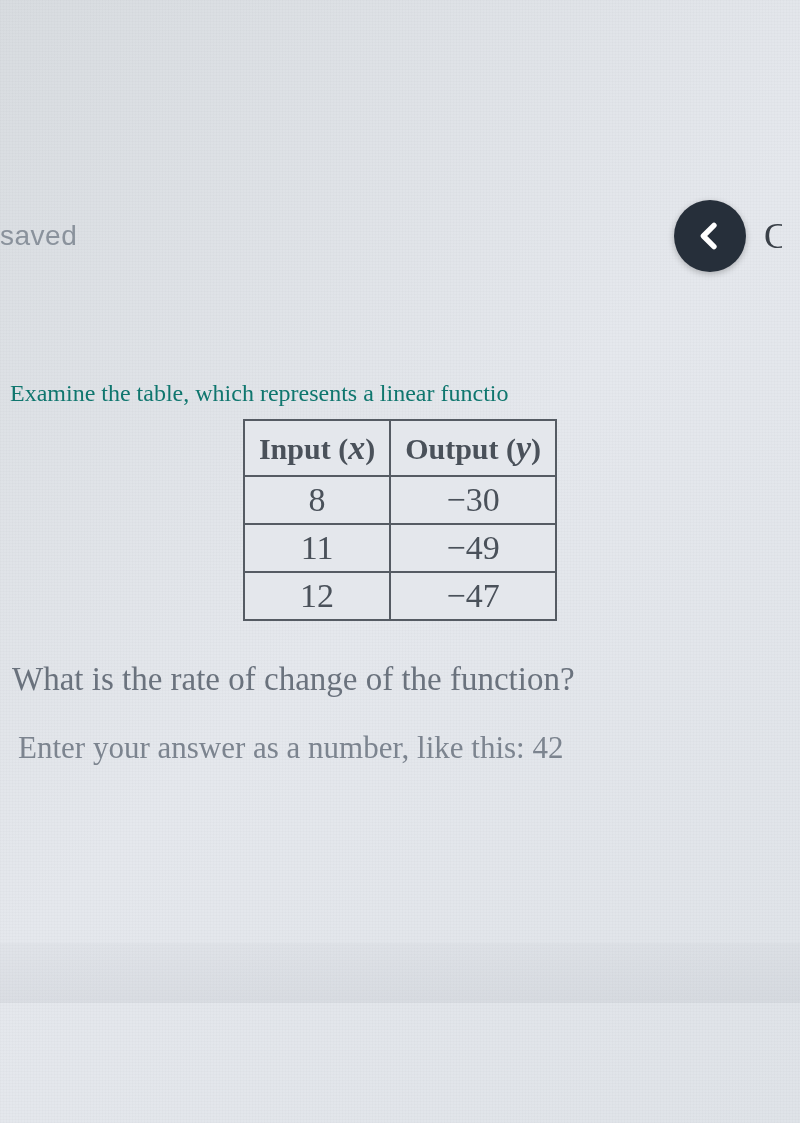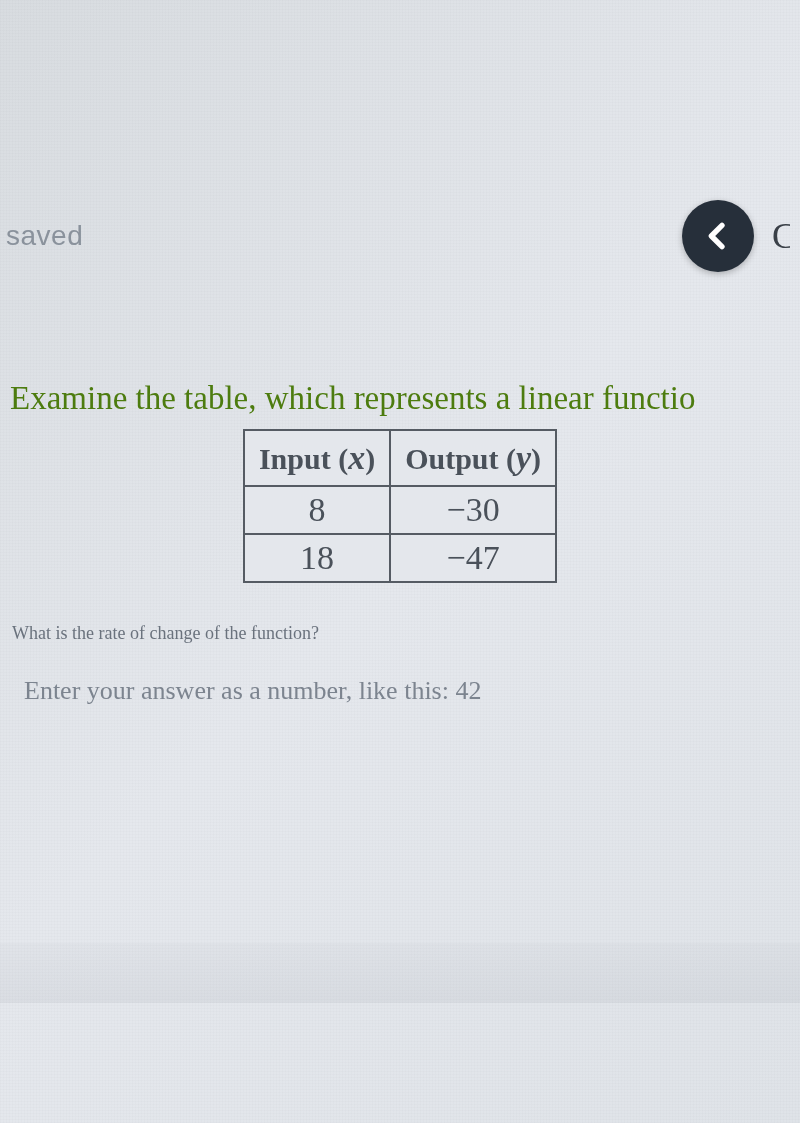--- a/index.html
+++ b/index.html
@@ -20,25 +20,25 @@
       inset: 0;
       background-image: 
         repeating-linear-gradient(0deg, rgba(80,80,90,0.02) 0px, rgba(80,80,90,0.02) 1px, transparent 1px, transparent 3px),
         repeating-linear-gradient(90deg, rgba(80,80,90,0.02) 0px, rgba(80,80,90,0.02) 1px, transparent 1px, transparent 3px);
       pointer-events: none;
     }
     .top-bar {
       position: absolute;
       top: 200px;
       left: 0;
-      right: 0;
+      right: 8px;
       display: flex;
       justify-content: space-between;
       align-items: center;
-      padding: 0 28px 0 6px;
+      padding: 0 28px 0 0;
     }
     .saved-text {
       color: #8a929c;
       font-size: 28px;
       font-weight: 500;
       letter-spacing: 0.5px;
     }
     .nav-area {
       display: flex;
       align-items: center;
@@ -73,22 +73,22 @@
       width: 18px;
     }
     .content {
       position: absolute;
       top: 380px;
       left: 0;
       right: 0;
       padding: 0 10px;
     }
     .question-text {
-      color: #4d7c0f;
-      font-size: 33px;
+      color: #0f766e;
+      font-size: 24px;
       font-family: Georgia, "Times New Roman", serif;
       margin-bottom: 12px;
       white-space: nowrap;
       overflow: hidden;
     }
     .data-table {
       border-collapse: collapse;
       margin: 4px auto 40px auto;
       background: #e4e7ec;
     }
@@ -109,30 +109,30 @@
       font-family: "Brush Script MT", cursive;
       font-style: italic;
       font-size: 34px;
     }
     .data-table td {
       font-size: 34px;
       padding: 4px 24px;
     }
     .sub-question {
       color: #6a727d;
-      font-size: 18px;
+      font-size: 33px;
       font-family: Georgia, "Times New Roman", serif;
       margin-bottom: 32px;
       margin-left: 2px;
     }
     .instruction {
       color: #7c848f;
-      font-size: 26px;
+      font-size: 31px;
       font-family: Georgia, "Times New Roman", serif;
-      margin-left: 14px;
+      margin-left: 8px;
     }
     .bottom-shadow {
       position: absolute;
       bottom: 120px;
       left: 0;
       right: 0;
       height: 60px;
       background: linear-gradient(180deg, rgba(140,145,155,0.05) 0%, rgba(140,145,155,0.12) 100%);
     }
   </style>
@@ -162,21 +162,25 @@
         <th>Input (<span class="var">x</span>)</th>
         <th>Output (<span class="var">y</span>)</th>
       </tr>
     </thead>
     <tbody>
       <tr>
         <td>8</td>
         <td>−30</td>
       </tr>
       <tr>
-        <td>18</td>
+        <td>11</td>
+        <td>−49</td>
+      </tr>
+      <tr>
+        <td>12</td>
         <td>−47</td>
       </tr>
     </tbody>
   </table>
 
   <div class="sub-question">What is the rate of change of the function?</div>
   <div class="instruction">Enter your answer as a number, like this: 42</div>
 </div>
 
 <div class="bottom-shadow"></div>

